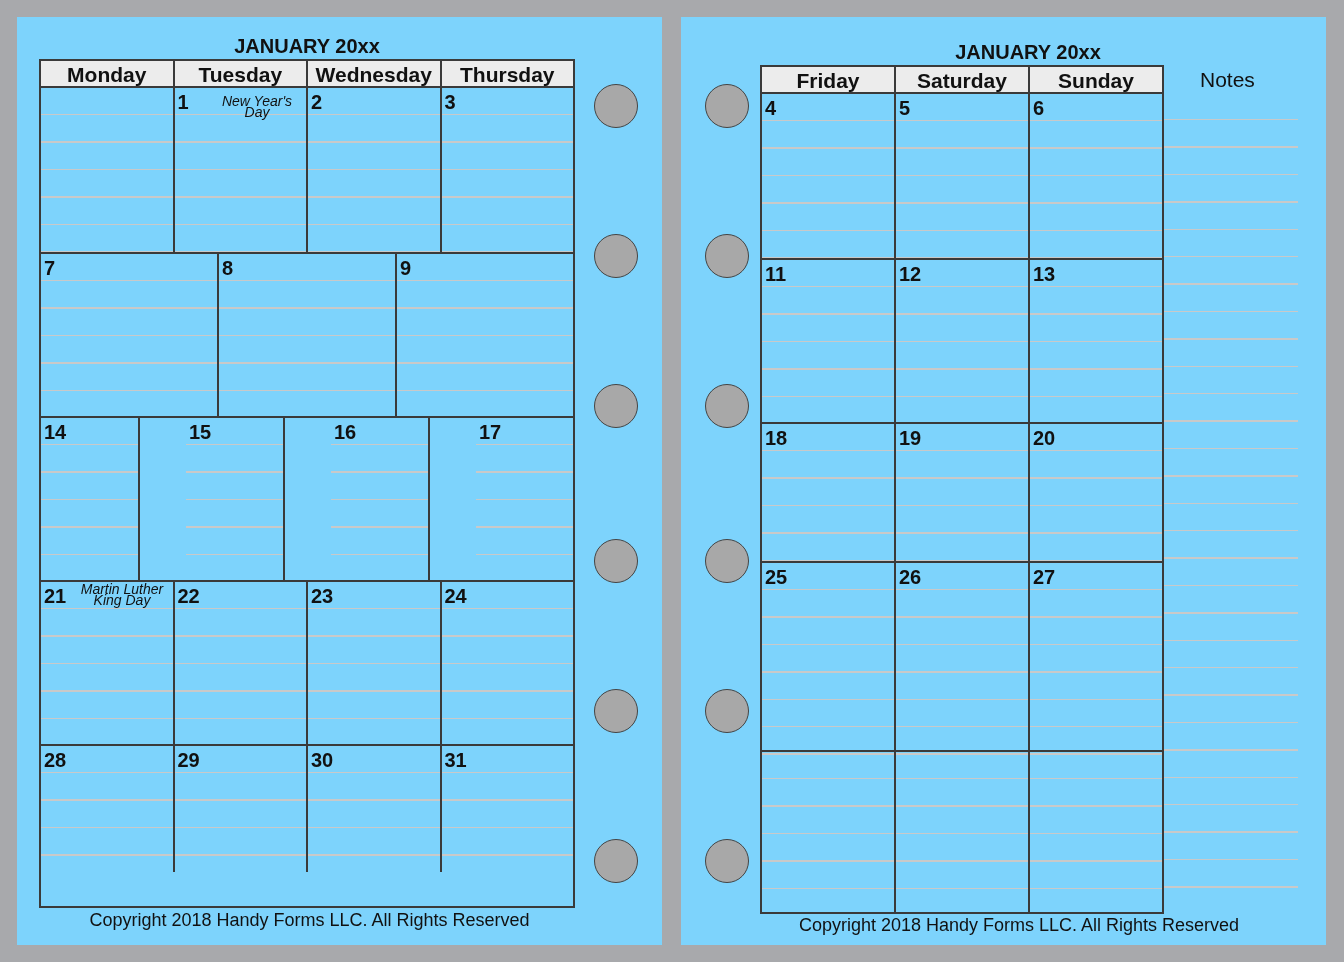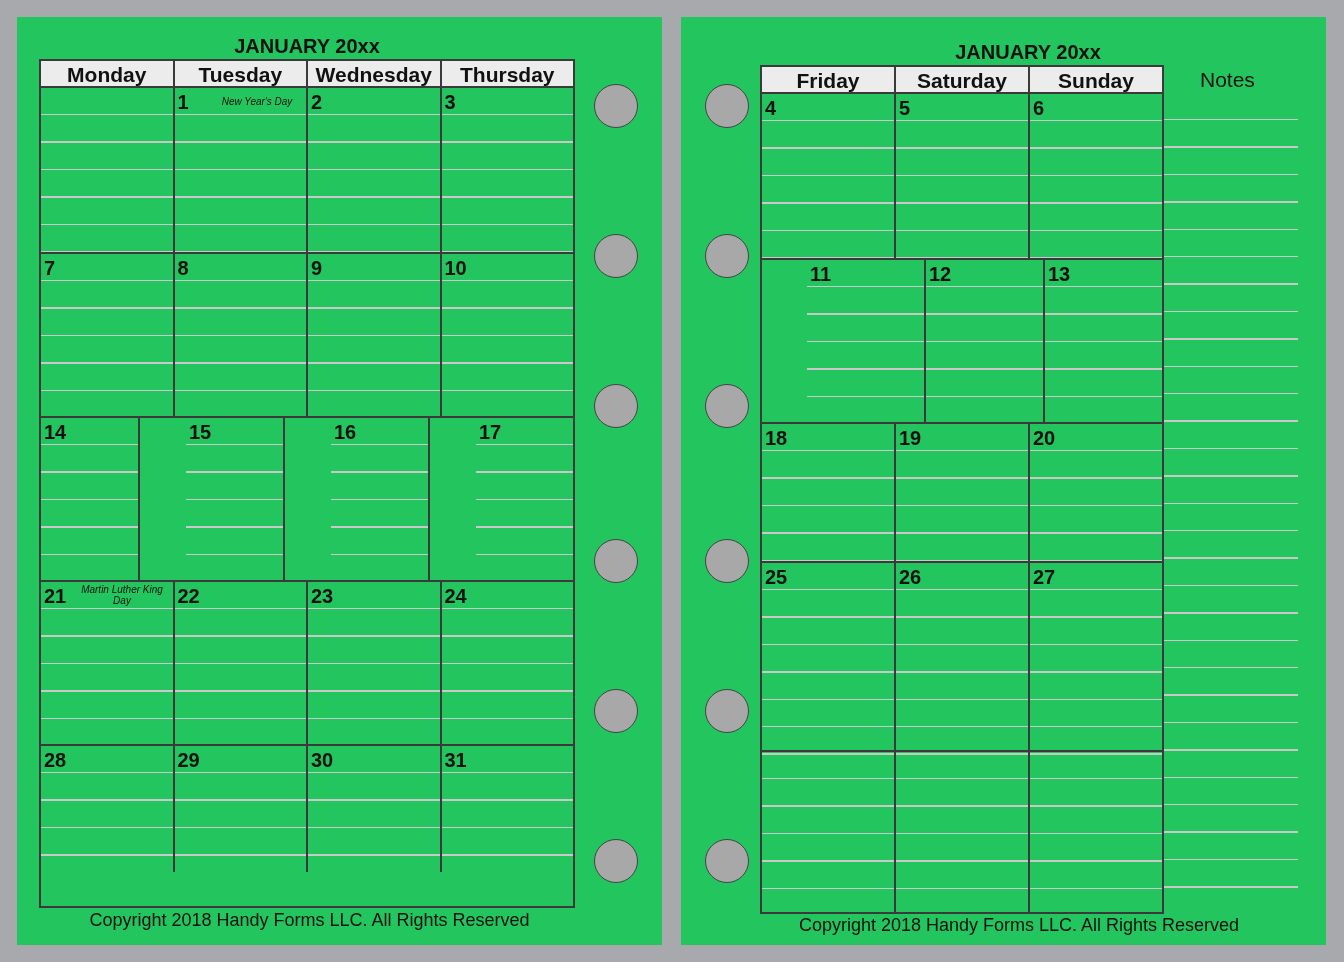--- a/index.html
+++ b/index.html
@@ -1,39 +1,39 @@
 <!DOCTYPE html>
 <html><head>
 <meta charset="utf-8">
 <style>
   html, body { margin:0; padding:0; }
   body {
     width:1344px; height:962px; background:#a8a9ac; position:relative; overflow:hidden;
     font-family:"Liberation Sans", sans-serif; color:#111;
   }
-  .page { position:absolute; background:#22c55e; }
+  .page { position:absolute; background:#7dd3fc; }
   .page-left { left:17px; top:17px; width:645px; height:928px; }
   .page-right { left:681px; top:17px; width:645px; height:928px; }
 
   .month-title {
     position:absolute; font-weight:bold; font-size:20px; text-align:center; white-space:nowrap;
   }
   .grid { position:absolute; border:2px solid #3a3a3a; box-sizing:border-box; }
   .hdr-row { position:absolute; left:0; right:0; top:0; height:27px; background:#ececec; border-bottom:2px solid #3a3a3a; box-sizing:border-box; display:flex; }
   .hdr-cell { flex:1; text-align:center; font-weight:bold; font-size:21px; line-height:27px; border-right:2px solid #3a3a3a; box-sizing:border-box; white-space:nowrap; overflow:hidden; }
   .hdr-cell:last-child { border-right:none; }
 
   .week { position:absolute; left:0; right:0; display:flex; border-top:2px solid #3a3a3a; box-sizing:border-box; }
   .week.first { border-top:none; }
   .day { flex:1; position:relative; border-right:2px solid #3a3a3a; box-sizing:border-box;
     background-image:repeating-linear-gradient(to bottom, transparent 0, transparent 26px, #c9c9c9 26px, #c9c9c9 27.4px);
   }
   .day:last-child { border-right:none; }
   .day-num { position:absolute; left:3px; top:2px; font-weight:bold; font-size:20px; line-height:24px; }
-  .holiday { position:absolute; font-style:italic; font-size:10px; line-height:11px; text-align:center; }
+  .holiday { position:absolute; font-style:italic; font-size:14px; line-height:11px; text-align:center; }
 
   .hole { position:absolute; width:44px; height:44px; border-radius:50%; background:#a8a8a8; border:1.5px solid #444; box-sizing:border-box; }
 
   .copyright { position:absolute; font-size:18px; white-space:nowrap; text-align:center; }
 
   .notes-title { position:absolute; font-size:21px; }
   .notes-lines { position:absolute;
     background-image:repeating-linear-gradient(to bottom, transparent 0, transparent 26px, #c9c9c9 26px, #c9c9c9 27.4px);
   }
 </style>
@@ -69,23 +69,20 @@
 
     <div class="week" style="top:191px; height:164px;">
       <div class="day">
           <span class="day-num">7</span>
         </div>
       <div class="day">
           <span class="day-num">8</span>
         </div>
       <div class="day">
           <span class="day-num">9</span>
-        </div>
-      <div class="day">
-          <span class="day-num">10</span>
         </div>
     </div>
 
     <div class="week" style="top:355px; height:164px;gap:46px;">
       <div class="day">
           <span class="day-num">14</span>
         </div>
       <div class="day">
           <span class="day-num">15</span>
         </div>
@@ -160,21 +157,21 @@
       <div class="day">
           <span class="day-num">4</span>
         </div>
       <div class="day">
           <span class="day-num">5</span>
         </div>
       <div class="day">
           <span class="day-num">6</span>
         </div>
     </div>
-    <div class="week" style="top:191px; height:164px;padding-left:45px;">
+    <div class="week" style="top:191px; height:164px;">
       <div class="day">
           <span class="day-num">11</span>
         </div>
       <div class="day">
           <span class="day-num">12</span>
         </div>
       <div class="day">
           <span class="day-num">13</span>
         </div>
     </div>

